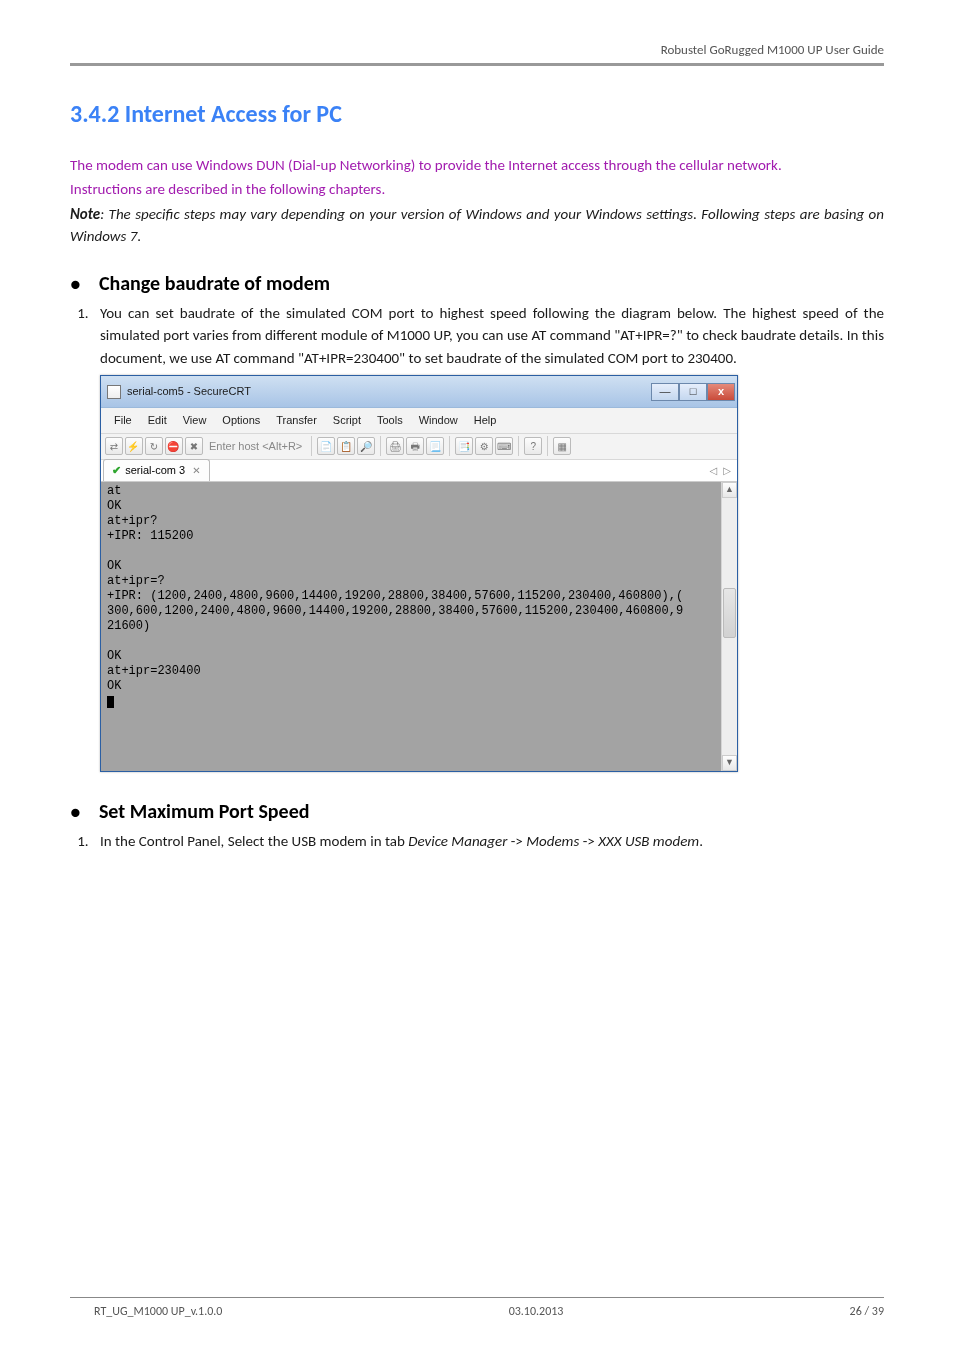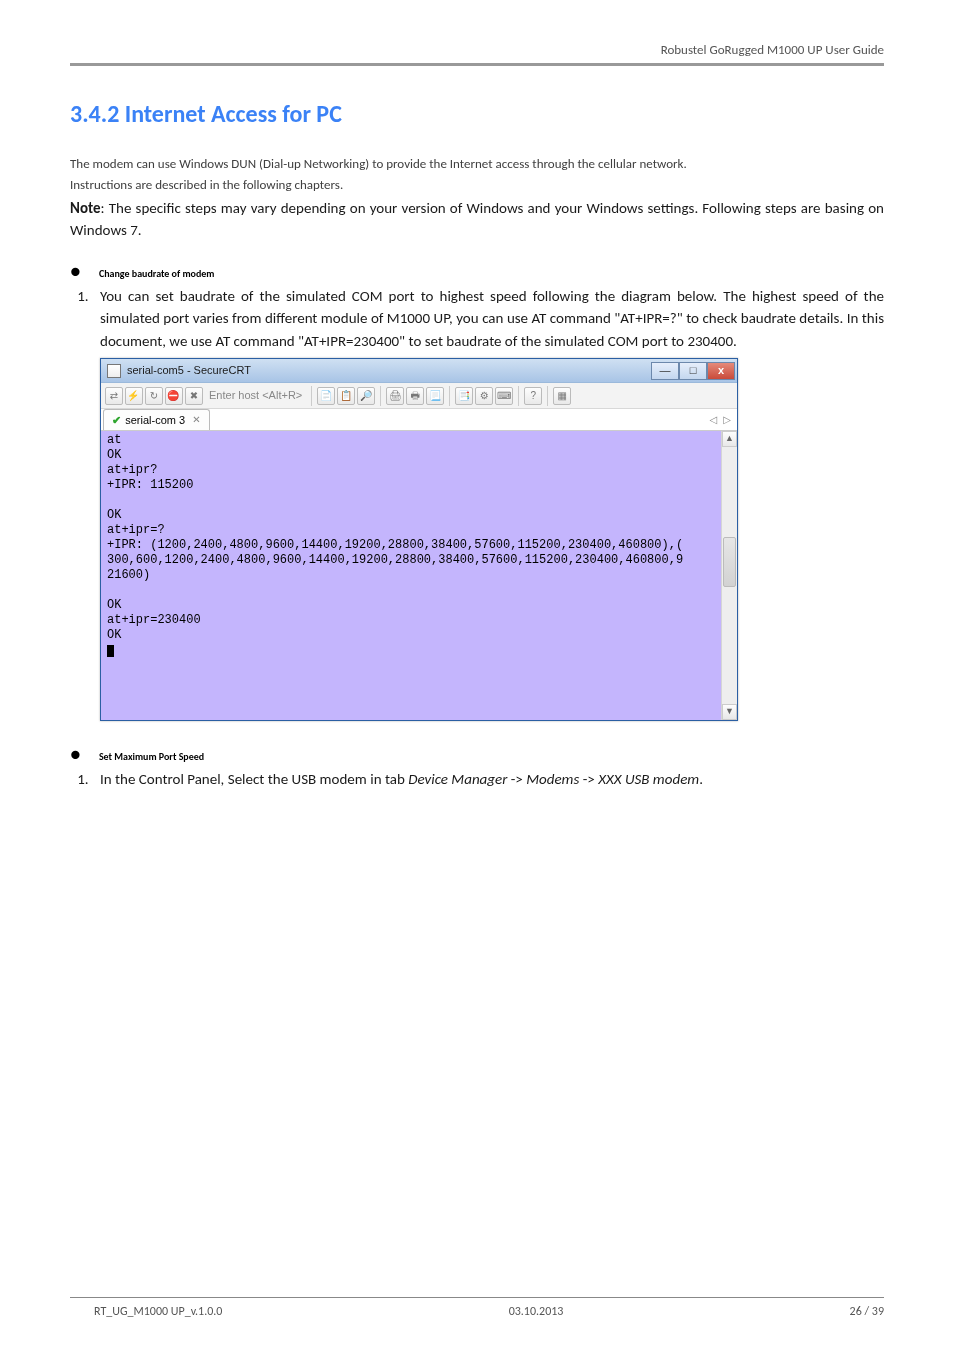--- a/index.html
+++ b/index.html
@@ -26,40 +26,41 @@
     border-top: 3px solid #999;
     margin-bottom: 30px;
   }
   h2.section-title {
     font-size: 24px;
     font-weight: bold;
     color: #3b82f6;
     margin-bottom: 22px;
   }
   p.body-text {
-    font-size: 13px;
-    color: #404040;
+    font-size: 15px;
+    color: #a21caf;
     margin-bottom: 2px;
     text-align: justify;
   }
   p.note {
+    font-style: italic;
     font-size: 15px;
     color: #1a1a1a;
     text-align: justify;
   }
   p.note .note-bold { font-weight: bold; }
   .bullet-row {
     display: flex;
     align-items: baseline;
     gap: 18px;
     margin-top: 20px;
     margin-bottom: 4px;
   }
   .bullet-dot { font-size: 18px; line-height: 1; }
-  .bullet-label { font-weight: bold; font-size: 10px; }
+  .bullet-label { font-weight: bold; font-size: 20px; }
   ol.steps {
     list-style: decimal;
     padding-left: 22px;
     margin-top: 3px;
   }
   ol.steps li {
     font-size: 15px;
     color: #1a1a1a;
     text-align: justify;
     padding-left: 8px;
@@ -70,21 +71,21 @@
   .scrt-window {
     width: 638px;
     border: 1px solid #2b5fa3;
     background: #fff;
     margin: 6px 0 0 30px;
     font-family: Tahoma, Arial, sans-serif;
     font-size: 11px;
     box-shadow: 0 0 2px rgba(0,0,0,0.3);
   }
   .scrt-titlebar {
-    height: 24px;
+    height: 32px;
     background: linear-gradient(#cfe0f2,#a8c4e6);
     display: flex;
     align-items: center;
     padding: 0 2px 0 6px;
     border-bottom: 1px solid #9bb9db;
   }
   .scrt-titlebar .icon-doc {
     width: 14px; height: 14px;
     border: 1px solid #777;
     background: linear-gradient(#fff,#eee);
@@ -156,21 +157,21 @@
     border-bottom: none;
     background: #fdfdfd;
     padding: 2px 8px;
     font-size: 11px;
     border-radius: 3px 3px 0 0;
   }
   .tab-check { color: #2da52d; font-weight: bold; font-size: 11px; }
   .tab-x { color: #888; font-size: 10px; margin-left: 3px; }
   .tab-nav { position: absolute; right: 6px; top: 3px; color: #888; font-size: 10px; display:flex; gap:6px;}
   .scrt-term {
-    background: #c4b5fd;
+    background: #a3a3a3;
     font-family: "Courier New", monospace;
     font-size: 12px;
     color: #000;
     white-space: pre;
     padding: 2px 6px 2px 6px;
     line-height: 1.25;
     min-height: 200px;
     position: relative;
     overflow: hidden;
   }
@@ -251,20 +252,31 @@
   <div class="scrt-titlebar">
     <span class="icon-doc"></span>
     <span class="scrt-title">serial-com5 - SecureCRT</span>
     <div class="win-btns">
       <div class="win-btn">—</div>
       <div class="win-btn">□</div>
       <div class="win-btn close">x</div>
     </div>
   </div>
 
+  <div class="scrt-menubar">
+    <span>File</span>
+    <span>Edit</span>
+    <span>View</span>
+    <span>Options</span>
+    <span>Transfer</span>
+    <span>Script</span>
+    <span>Tools</span>
+    <span>Window</span>
+    <span>Help</span>
+  </div>
 
   <div class="scrt-toolbar">
     <span class="tb-icon">⇄</span>
     <span class="tb-icon">⚡</span>
     <span class="tb-icon">↻</span>
     <span class="tb-icon">⛔</span>
     <span class="tb-icon">✖</span>
     <span class="tb-host">Enter host &lt;Alt+R&gt;</span>
     <span class="tb-sep"></span>
     <span class="tb-icon">📄</span>

